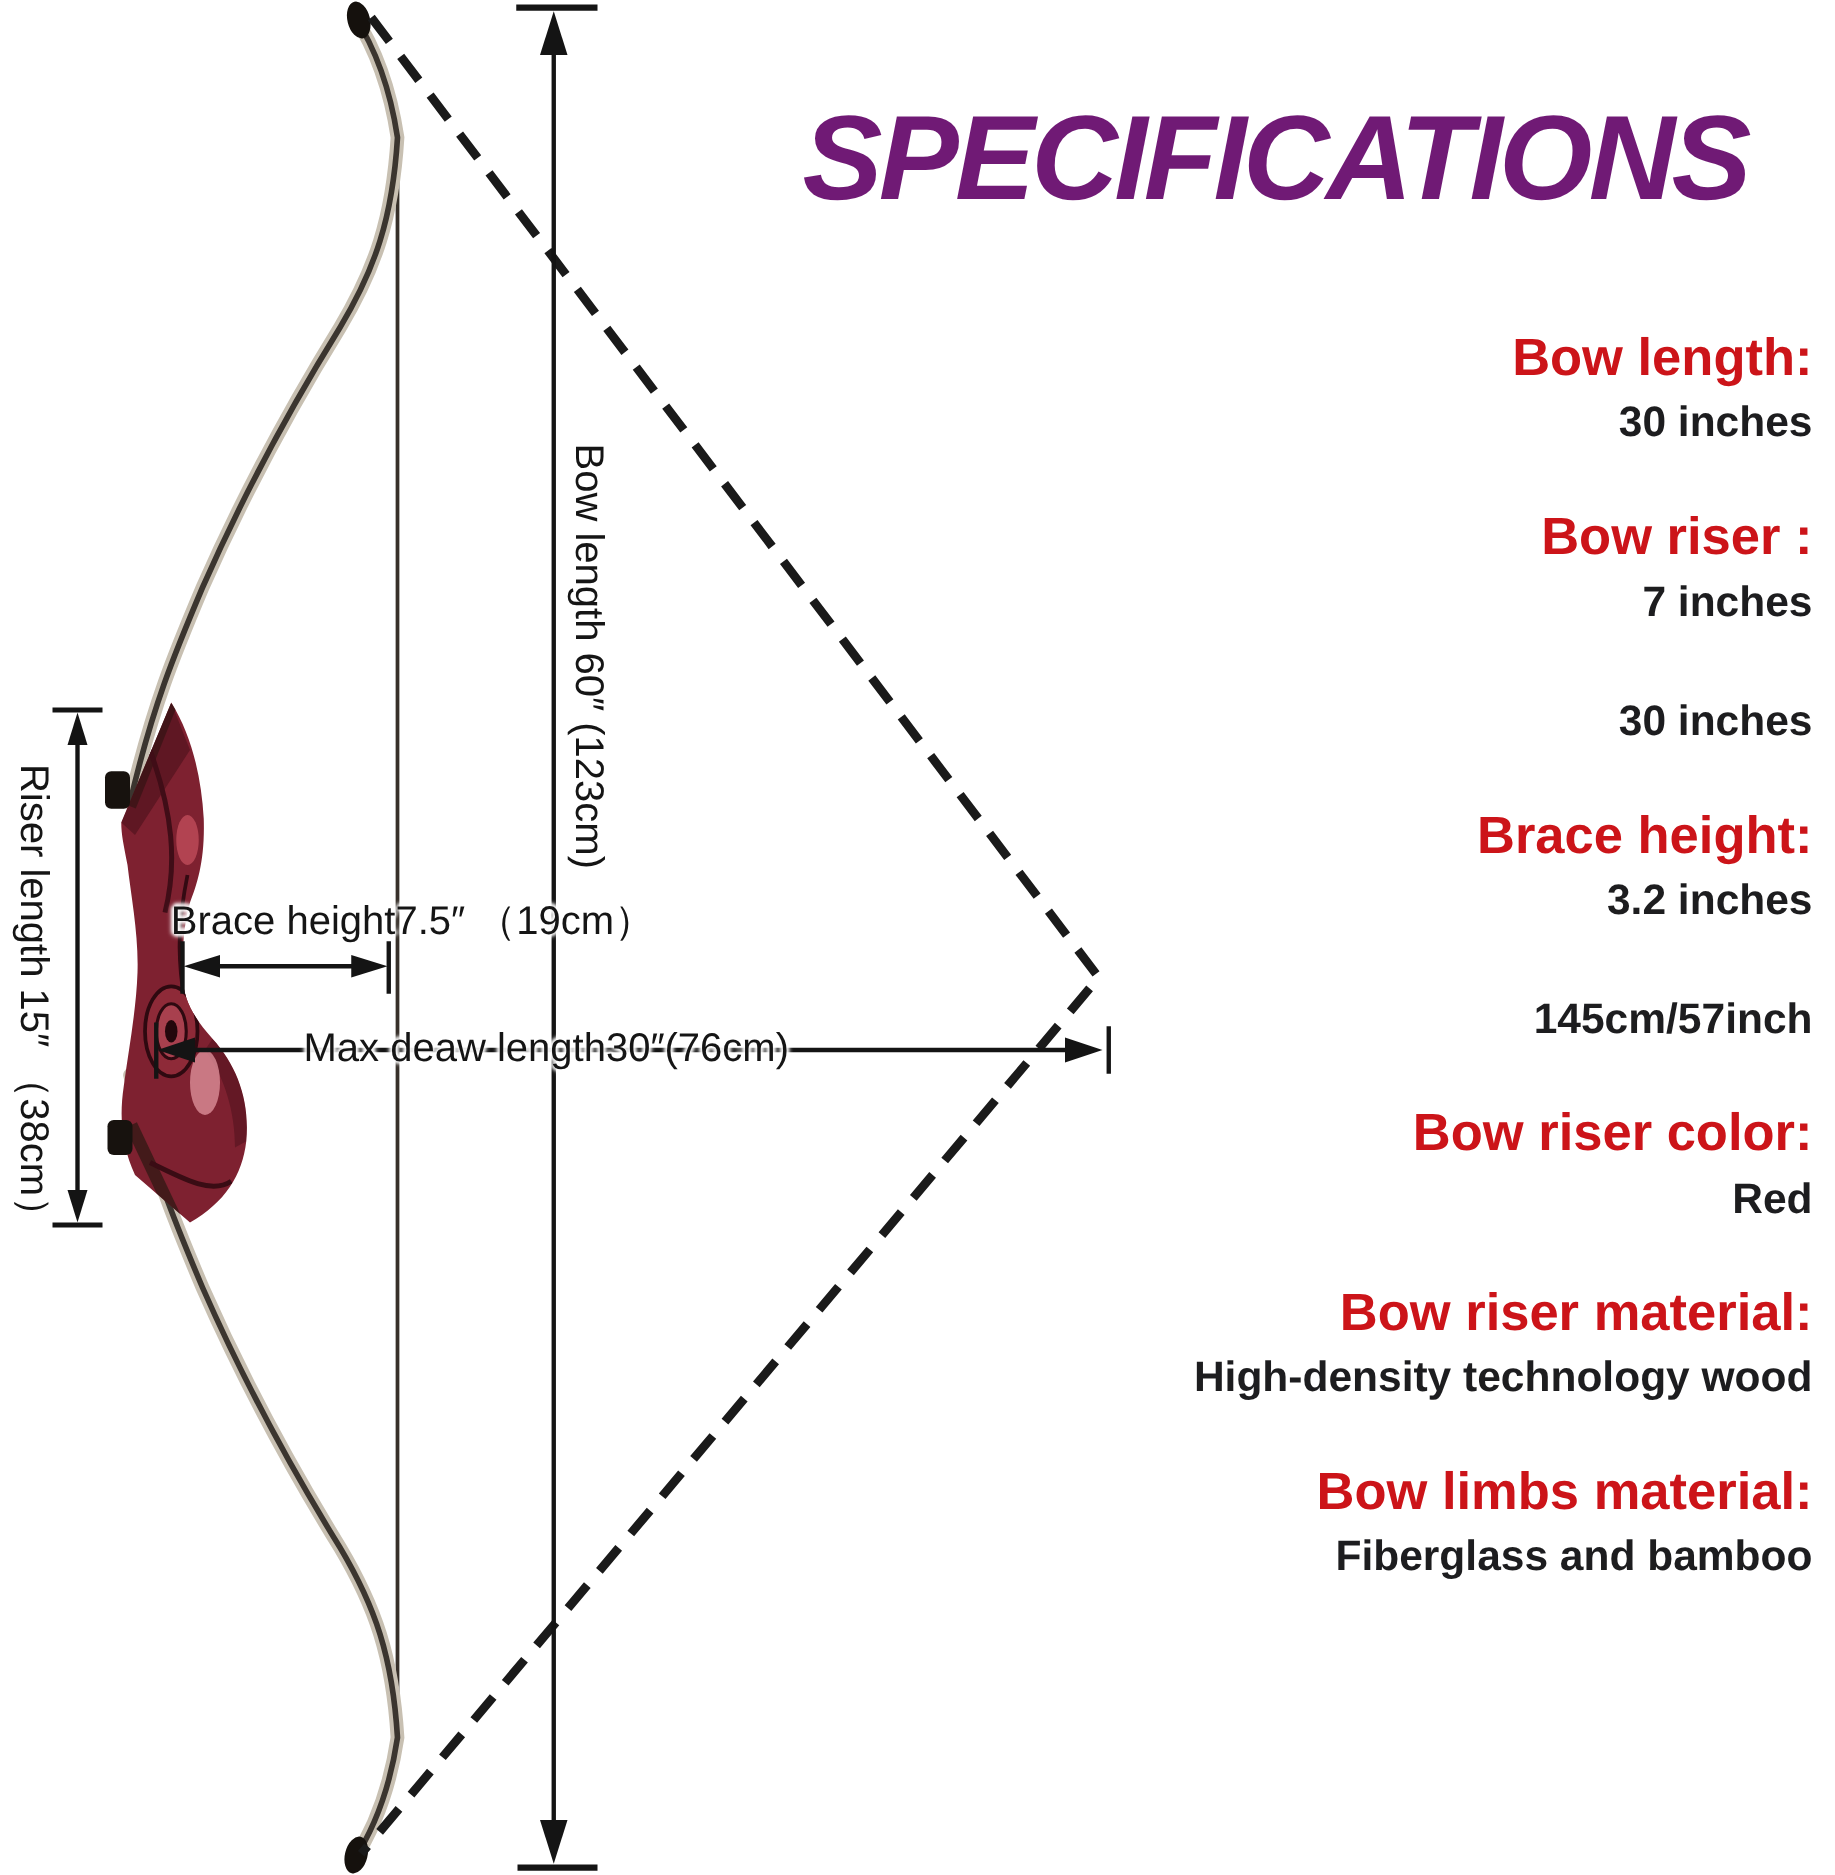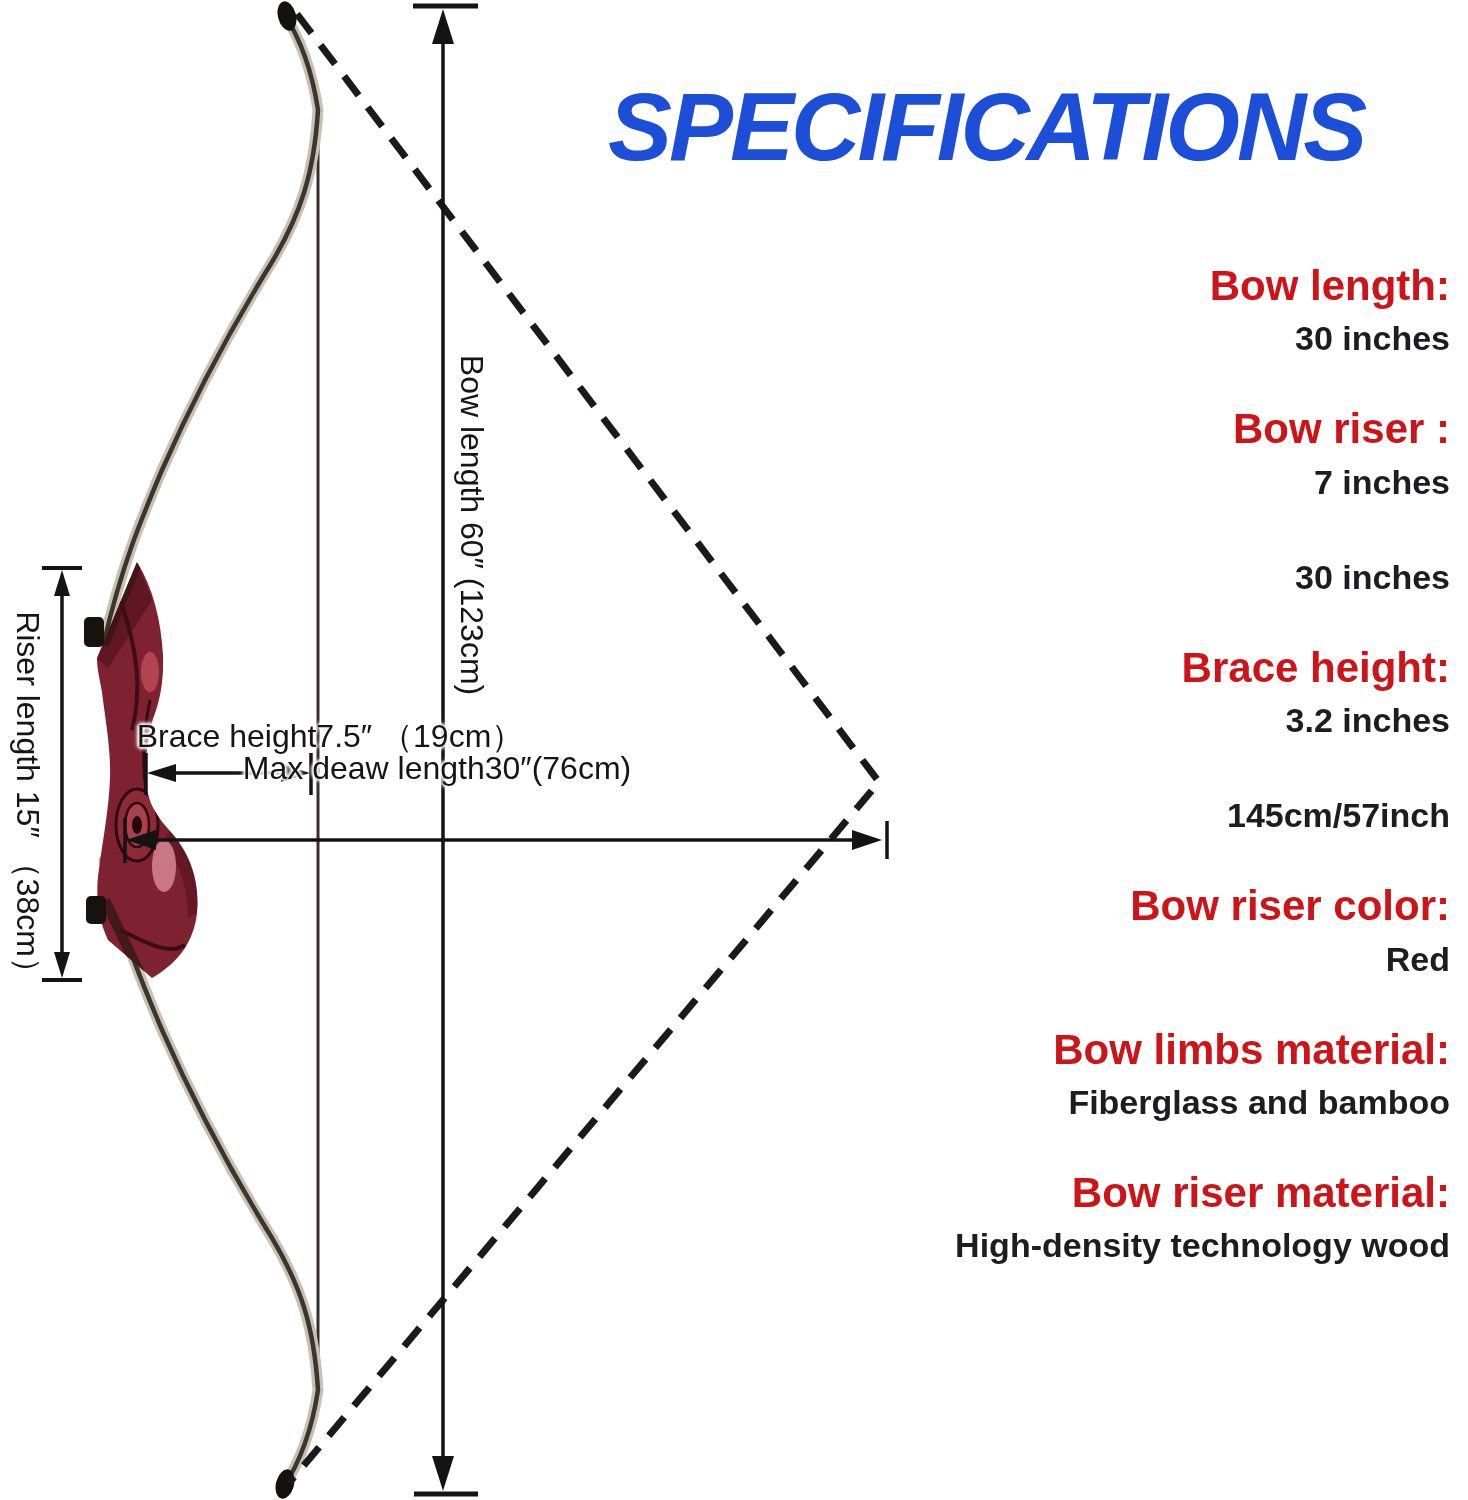--- a/index.html
+++ b/index.html
@@ -11,26 +11,26 @@
   
   .dim-label{
     position:absolute;color:#151515;font-size:32px;white-space:nowrap;
     transform:translate(-50%,-50%);
     text-shadow:-2px 0 3px #fff,2px 0 3px #fff,0 -2px 3px #fff,0 2px 3px #fff,0 0 6px #fff;
   }
   .dim-label.vertical{transform:translate(-50%,-50%) rotate(90deg);}
   .riser-dim-label{left:27px;top:800px;}
   .bowlen-dim-label{left:471px;top:525px;}
   .brace-dim-label{left:330px;top:737px;}
-  .draw-dim-label{left:437px;top:768px;}
+  .draw-dim-label{left:437px;top:838px;}
   
   .page-title{
-    position:absolute;left:608px;top:72px;width:820px;
+    position:absolute;left:642px;top:72px;width:820px;
     font-size:96px;font-weight:bold;font-style:italic;letter-spacing:-3px;
-    color:#1d4ed8;white-space:nowrap;
+    color:#701a75;white-space:nowrap;
   }
   
   .spec-list{
     position:absolute;top:262px;right:18px;width:620px;
     display:flex;flex-direction:column;align-items:flex-end;text-align:right;
   }
   .spec-item{margin-bottom:47px;}
   .spec-label{
     color:var(--accent-red,#cc1419);font-size:42px;font-weight:bold;line-height:1.15;
     white-space:nowrap;
@@ -155,22 +155,22 @@
       <div class="spec-value">3.2 inches</div>
     </div>
     <div class="spec-item">
       <div class="spec-value">145cm/57inch</div>
     </div>
     <div class="spec-item">
       <div class="spec-label">Bow riser color:</div>
       <div class="spec-value">Red</div>
     </div>
     <div class="spec-item">
+      <div class="spec-label">Bow riser material:</div>
+      <div class="spec-value">High-density technology wood</div>
+    </div>
+    <div class="spec-item">
       <div class="spec-label">Bow limbs material:</div>
       <div class="spec-value">Fiberglass and bamboo</div>
-    </div>
-    <div class="spec-item">
-      <div class="spec-label">Bow riser material:</div>
-      <div class="spec-value">High-density technology wood</div>
     </div>
   </div>
 
 </div>
 
 </body></html>

